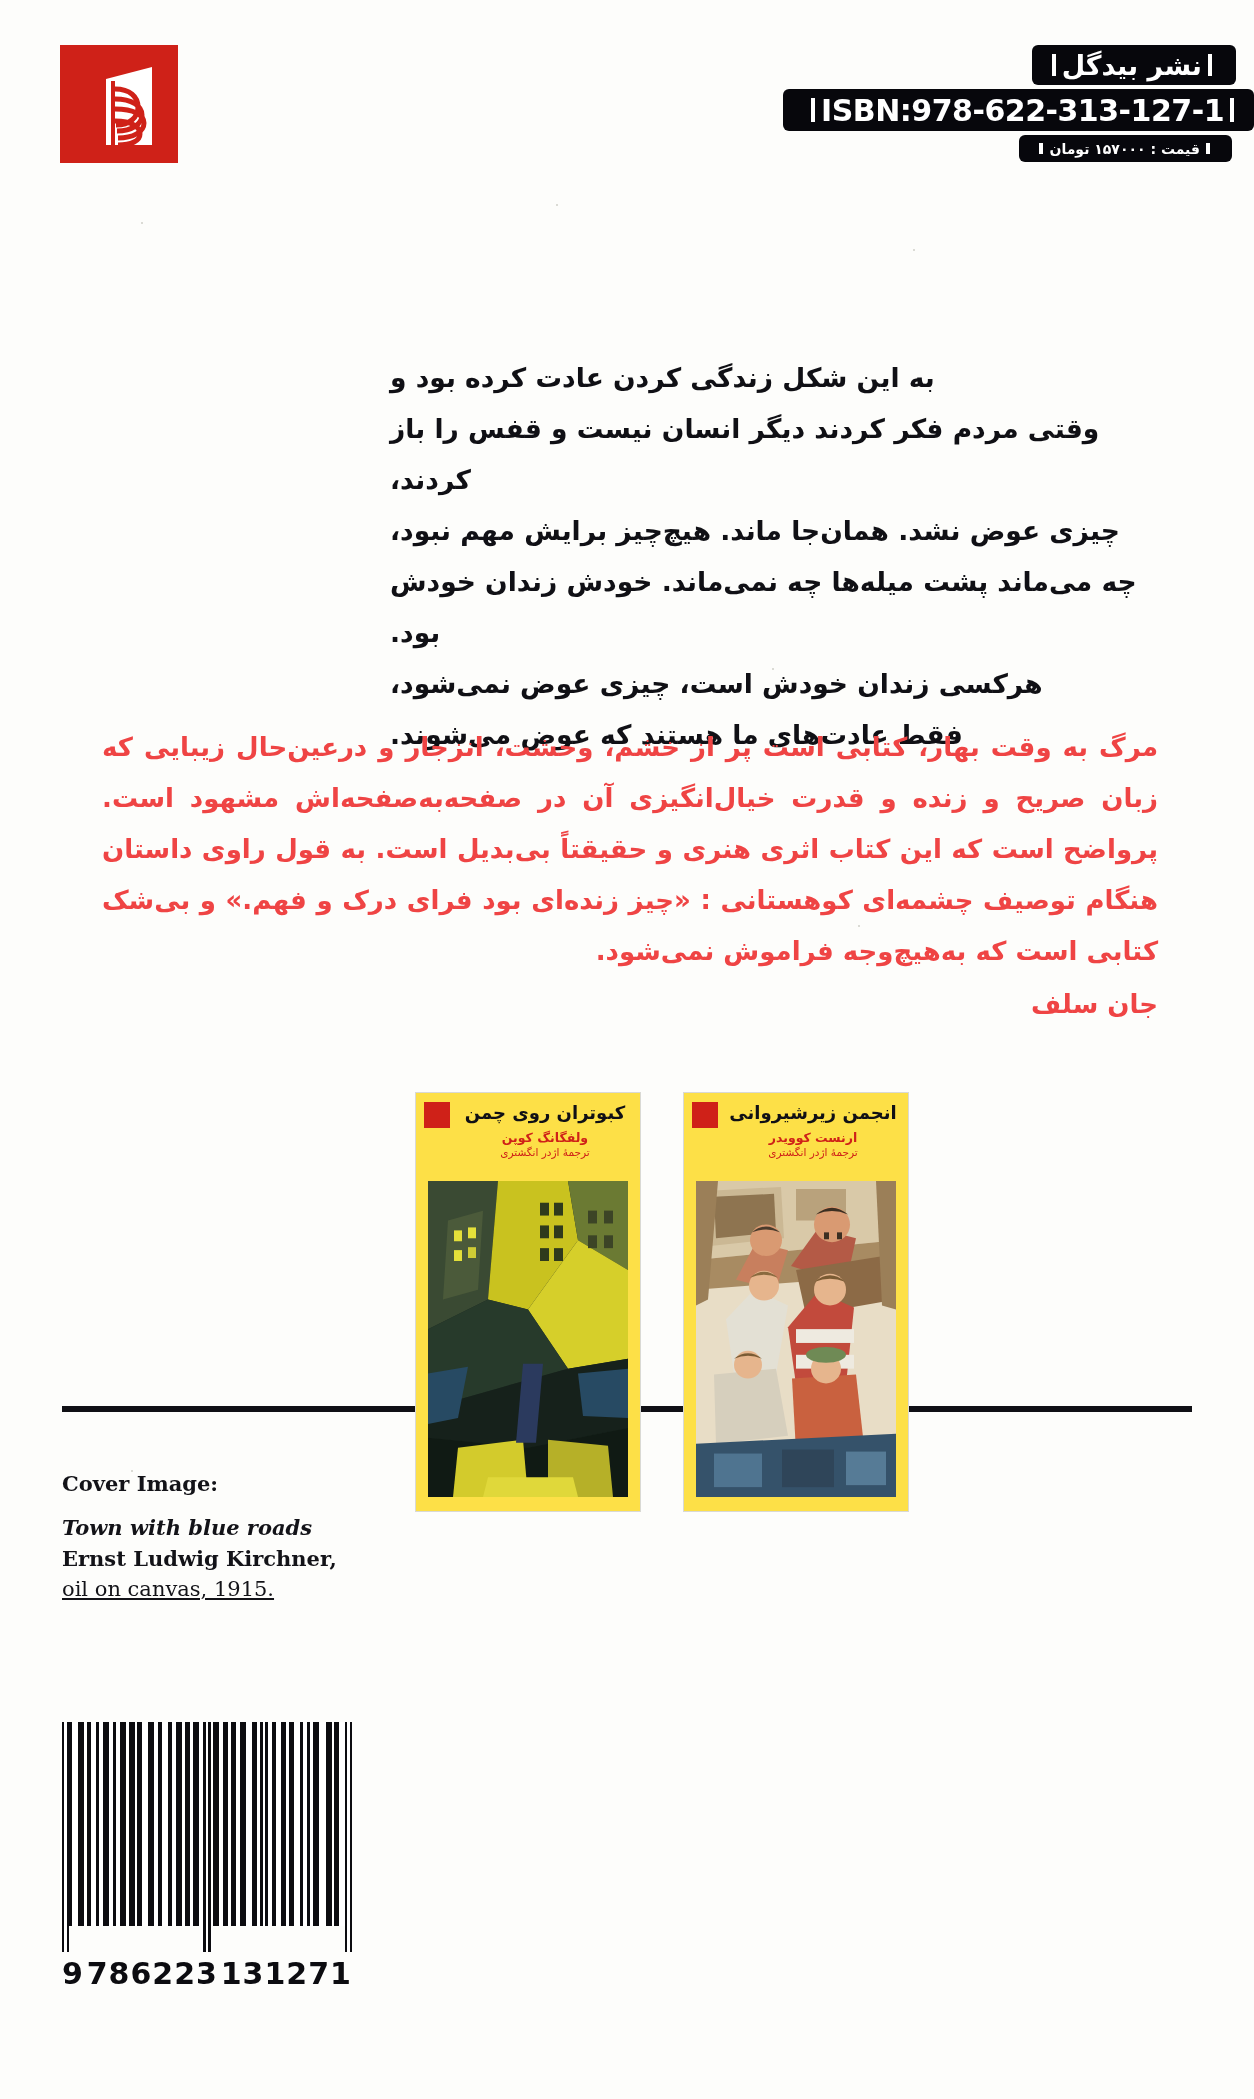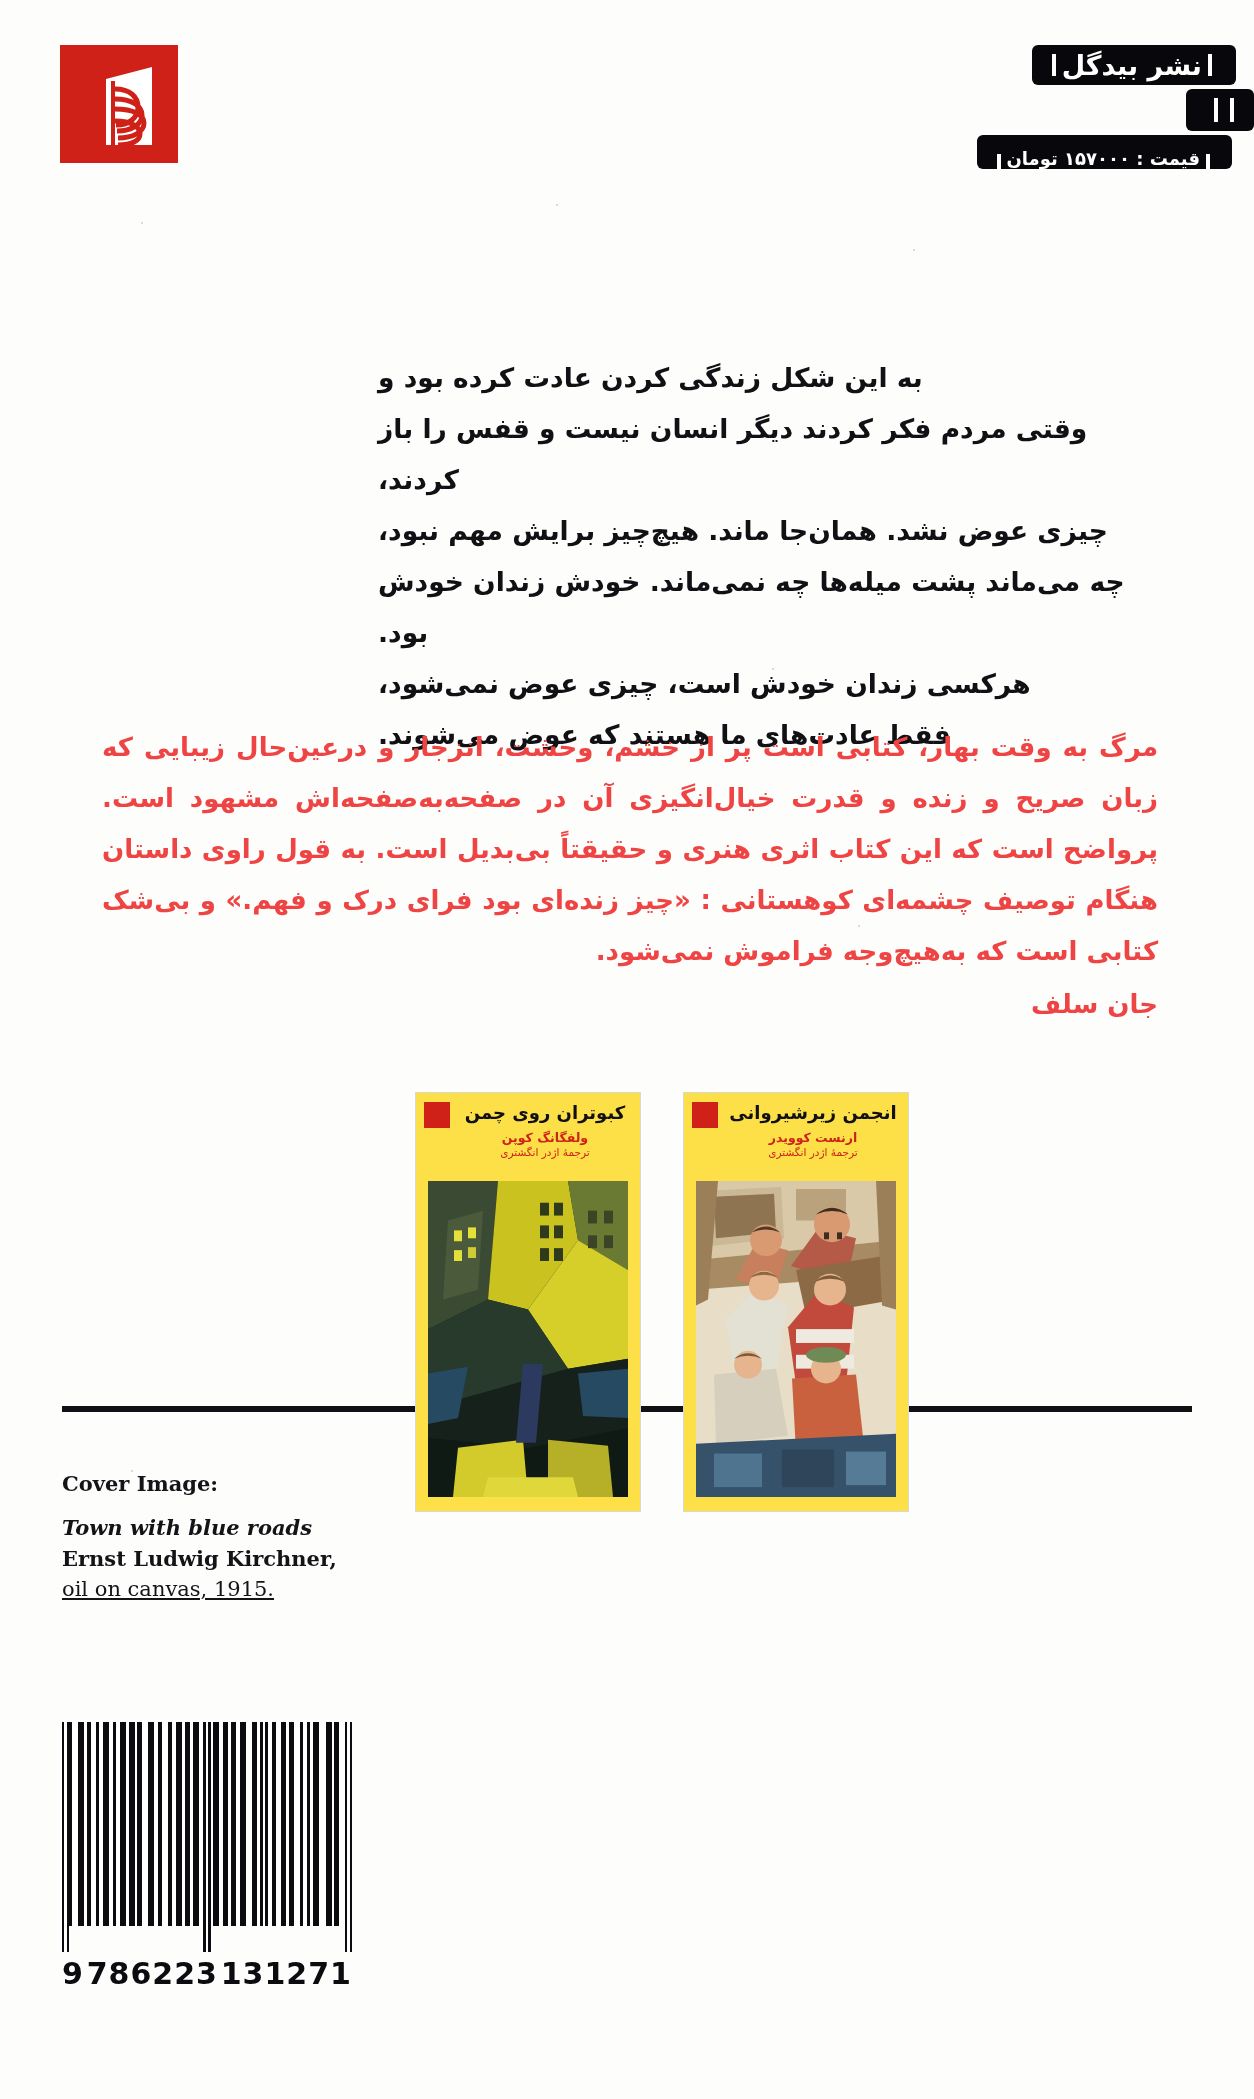--- a/index.html
+++ b/index.html
@@ -63,40 +63,39 @@
   }
   .blk-isbn {
     height: 42px;
     padding: 0 14px 0 22px;
     font-size: 30px;
     font-weight: 700;
     letter-spacing: -0.5px;
     margin-right: 0px;
   }
   .blk-price {
-    height: 34px;
+    height: 27px;
     padding: 0 16px 0 14px;
-    font-size: 18px;
+    font-size: 14px;
     font-weight: 700;
     margin-right: 22px;
-    align-items: flex-end;
   }
   .bar-tick {
     display: inline-block;
     width: 4px;
     height: 0.82em;
     background: #ffffff;
     margin: 0 6px;
     vertical-align: middle;
   }
 
   
   .excerpt {
     position: absolute;
-    right: 96px;
+    right: 84px;
     top: 352px;
     width: 780px;
     direction: rtl;
     text-align: left;
     unicode-bidi: isolate;
     color: #101015;
     font-size: 26.5px;
     line-height: 51px;
     font-weight: 600;
     letter-spacing: 0.1px;
@@ -271,20 +270,21 @@
   </div>
 
   <div class="imprint-stack">
     <div class="blk blk-imprint">
       <span class="bar-tick"></span>
       <span>نشر بیدگل</span>
       <span class="bar-tick"></span>
     </div>
     <div class="blk blk-isbn">
       <span class="bar-tick"></span>
+      <span>ISBN:978-622-313-127-1</span>
       <span class="bar-tick"></span>
     </div>
     <div class="blk blk-price">
       <span class="bar-tick"></span>
       <span>قیمت : ۱۵۷۰۰۰ تومان</span>
       <span class="bar-tick"></span>
     </div>
   </div>
 
   <div class="excerpt">

